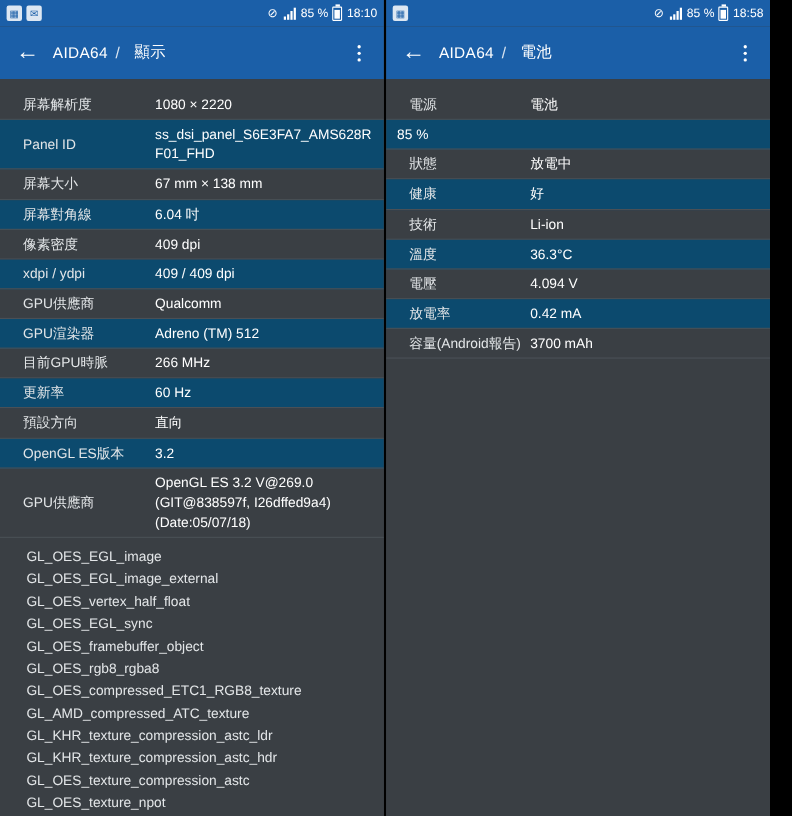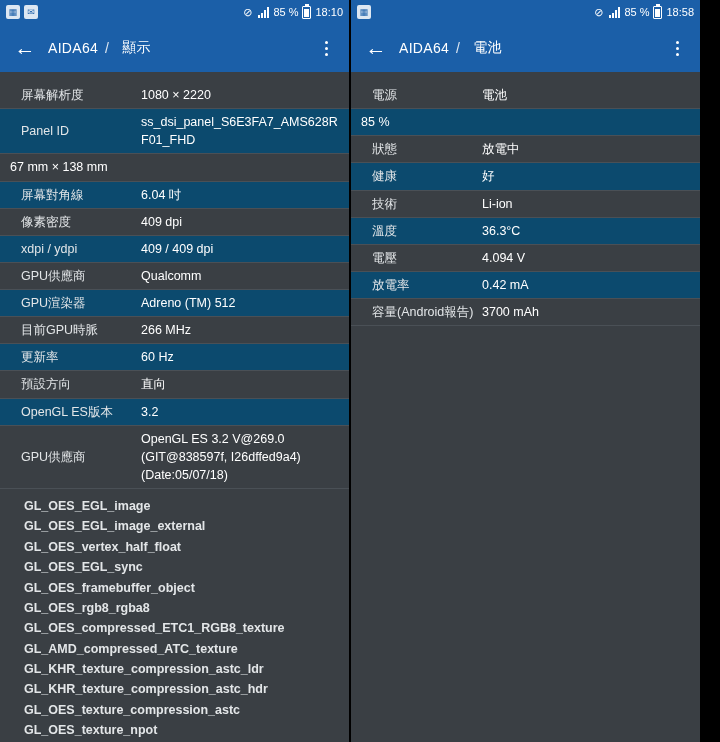--- a/index.html
+++ b/index.html
@@ -159,21 +159,20 @@
     font-size: 12.5px;
     padding: 2px 11px 1px 11px;
     line-height: 1.5;
   }
   .ext-item {
     color: #e3e6e8;
     font-size: 12.5px;
     padding: 1px 8px 1px 24px;
     line-height: 1.47;
     white-space: nowrap;
-    font-weight: bold;
   }
   .right-pane .row .k { width: 121px; }
 </style>
 </head>
 <body>
 
 <div class="screens">
 
   <div class="screen left-pane">
 
@@ -214,20 +213,21 @@
 
       <div class="row">
         <div class="k">屏幕解析度</div>
         <div class="v">1080 × 2220</div>
       </div>
       <div class="row alt">
         <div class="k">Panel ID</div>
         <div class="v">ss_dsi_panel_S6E3FA7_AMS628RF01_FHD</div>
       </div>
       <div class="row">
+        <div class="k">屏幕大小</div>
         <div class="v">67 mm × 138 mm</div>
       </div>
       <div class="row alt">
         <div class="k">屏幕對角線</div>
         <div class="v">6.04 吋</div>
       </div>
       <div class="row">
         <div class="k">像素密度</div>
         <div class="v">409 dpi</div>
       </div>

